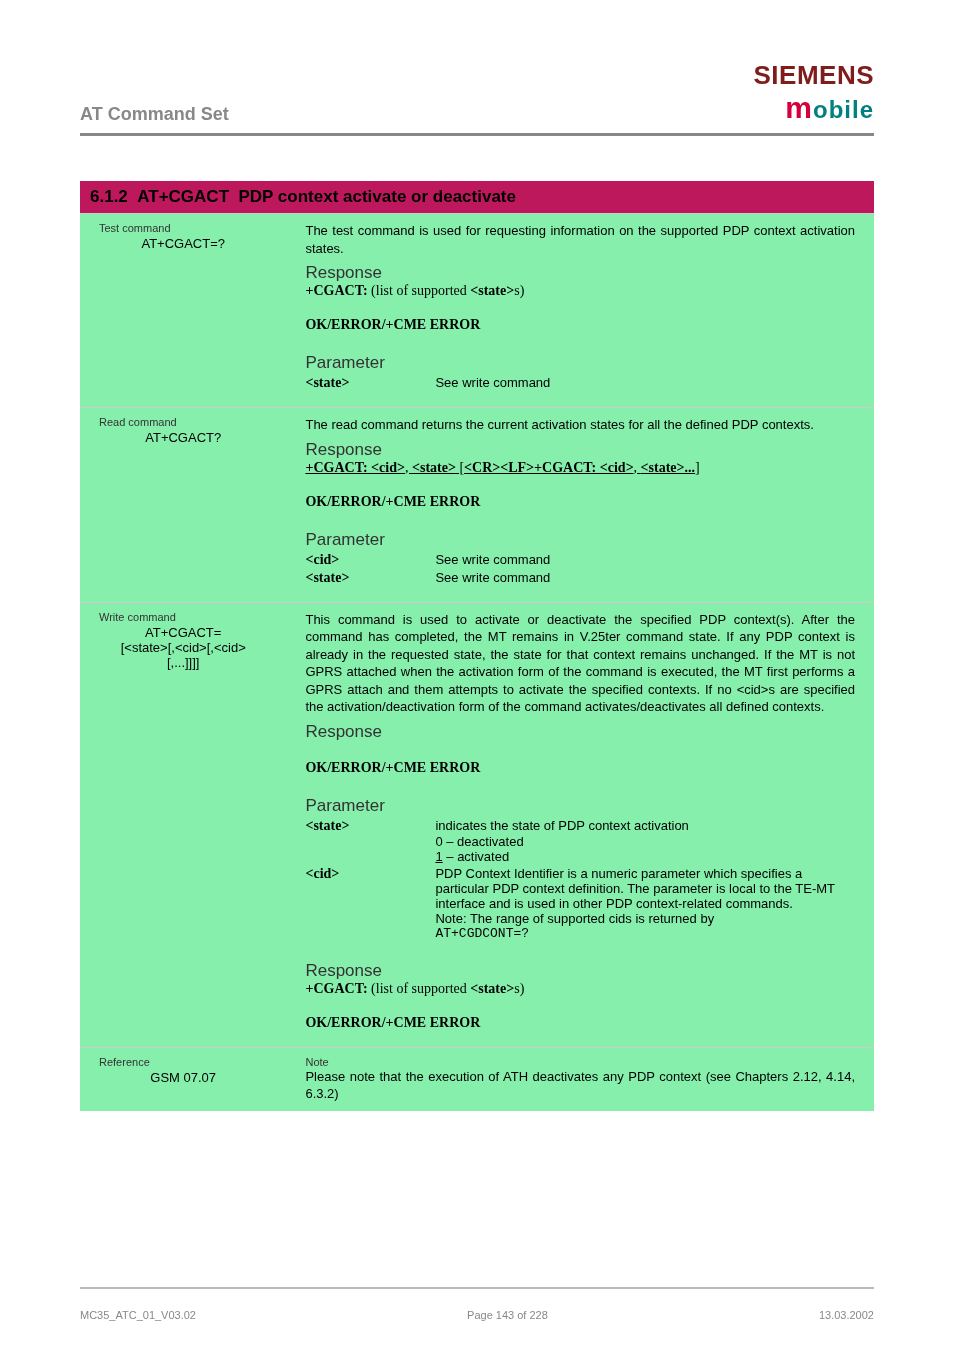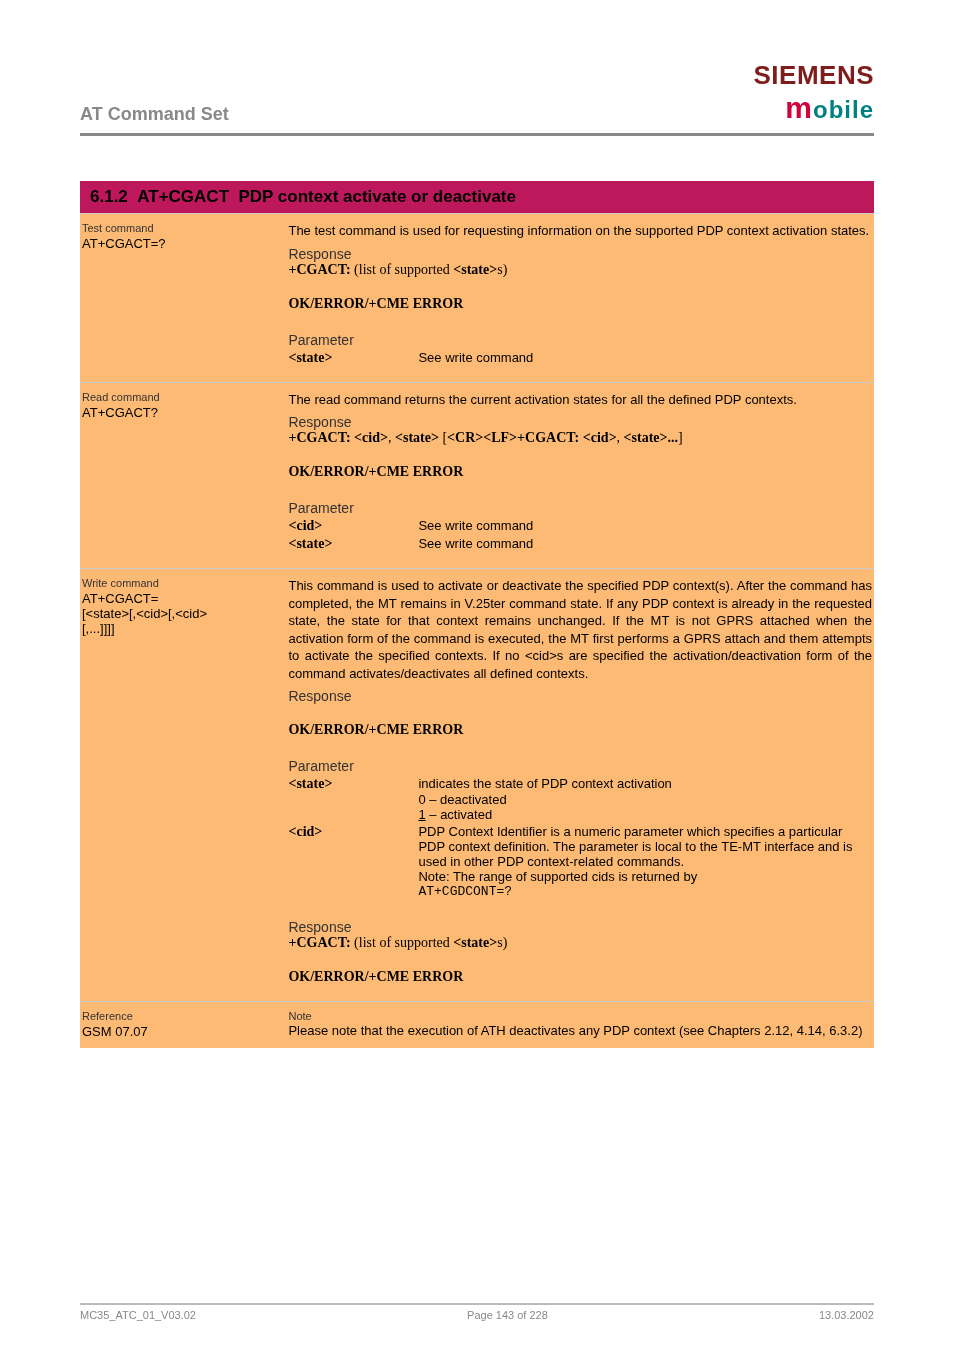--- a/index.html
+++ b/index.html
@@ -7,36 +7,36 @@
   .page { padding: 60px 80px 40px 80px; min-height: 1351px; position: relative; }
   .header-row { display: flex; justify-content: space-between; align-items: flex-end; margin-bottom: 8px; }
   .header-title { font-size: 18px; font-weight: bold; color: #888; }
   .logo { text-align: right; }
   .logo-siemens { font-size: 26px; font-weight: 900; color: #7f1d1d; letter-spacing: 0.5px; font-family: Arial, sans-serif; }
   .logo-mobile { font-size: 24px; font-weight: bold; color: #008080; letter-spacing: 1px; }
   .logo-mobile .m { color: #d4003c; font-size: 30px; font-weight: 900; }
   .header-rule { border: none; border-top: 3px solid #888; margin-bottom: 45px; }
   .section-title-row { background: #be185d; padding: 6px 10px; font-size: 17px; font-weight: bold; color: #000; }
   table.main { width: 100%; border-collapse: collapse; table-layout: fixed; }
-  table.main td { vertical-align: top; padding: 8px 2px; background: #fdba74; border-top: 1px solid #ccc; }
+  table.main td { vertical-align: top; padding: 8px 19px; background: #86efac; border-top: 1px solid #ccc; }
   table.main td.left { width: 26%; font-size: 12px; }
   table.main td.right { width: 74%; font-size: 13px; }
   .label-small { font-size: 11px; color: #333; }
-  .cmd-mono { font-family: Arial, sans-serif; font-size: 13px; color: #000; margin-top: 2px; }
+  .cmd-mono { font-family: Arial, sans-serif; font-size: 13px; color: #000; margin-top: 2px; text-align: center; }
   .body-text { font-size: 13px; line-height: 1.35; text-align: justify; }
-  .resp-label { font-size: 14px; color: #333; margin-top: 6px; }
+  .resp-label { font-size: 17px; color: #333; margin-top: 6px; }
   .bold-line { font-weight: bold; font-size: 14px; margin-top: 18px; font-family: 'Times New Roman', serif;}
   .serif { font-family: 'Times New Roman', Times, serif; }
   .param-row { display: flex; margin-top: 2px; }
   .param-key { width: 130px; font-family: 'Times New Roman', serif; font-size: 14px; font-weight: bold; }
   .param-val { flex: 1; font-size: 13px; }
   .param-indent { margin-left: 130px; font-size: 13px; }
   .mono { font-family: 'Courier New', monospace; font-size: 13px; }
   .underline { text-decoration: underline; }
-  .footer { display: flex; justify-content: space-between; font-size: 11px; color: #888; position: absolute; bottom: 30px; left: 80px; right: 80px; border-top: 2px solid #bbb; padding-top: 4px;}
+  .footer { display: flex; justify-content: space-between; font-size: 11px; color: #888; position: absolute; bottom: 30px; left: 80px; right: 80px; border-top: 2px solid #bbb; padding-top: 20px;}
   .spacer8 { height: 8px; }
   .spacer14 { height: 14px; }
 </style>
 </head>
 <body>
 
 <div class="page">
 
   <div class="header-row">
     <div class="header-title">AT Command Set</div>
@@ -75,21 +75,21 @@
     </tr>
 
     <tr>
       <td class="left">
         <div class="label-small">Read command</div>
         <div class="cmd-mono">AT+CGACT?</div>
       </td>
       <td class="right">
         <div class="body-text">The read command returns the current activation states for all the defined PDP contexts.</div>
         <div class="resp-label">Response</div>
-        <div class="serif" style="font-size:14px;"><span style="font-weight:bold">+CGACT: &lt;cid&gt;</span>, <span style="font-weight:bold">&lt;state&gt;</span> [<span style="font-weight:bold">&lt;CR&gt;&lt;LF&gt;+CGACT: &lt;cid&gt;</span>, <span style="font-weight:bold">&lt;state&gt;...</span>]</div>
+        <div class="serif" style="font-size:14px;text-decoration:underline;"><span style="font-weight:bold">+CGACT: &lt;cid&gt;</span>, <span style="font-weight:bold">&lt;state&gt;</span> [<span style="font-weight:bold">&lt;CR&gt;&lt;LF&gt;+CGACT: &lt;cid&gt;</span>, <span style="font-weight:bold">&lt;state&gt;...</span>]</div>
         <div class="bold-line">OK/ERROR/+CME ERROR</div>
         <div class="spacer14"></div>
         <div class="resp-label">Parameter</div>
         <div class="param-row">
           <div class="param-key">&lt;cid&gt;</div>
           <div class="param-val">See write command</div>
         </div>
         <div class="param-row">
           <div class="param-key">&lt;state&gt;</div>
           <div class="param-val">See write command</div>

